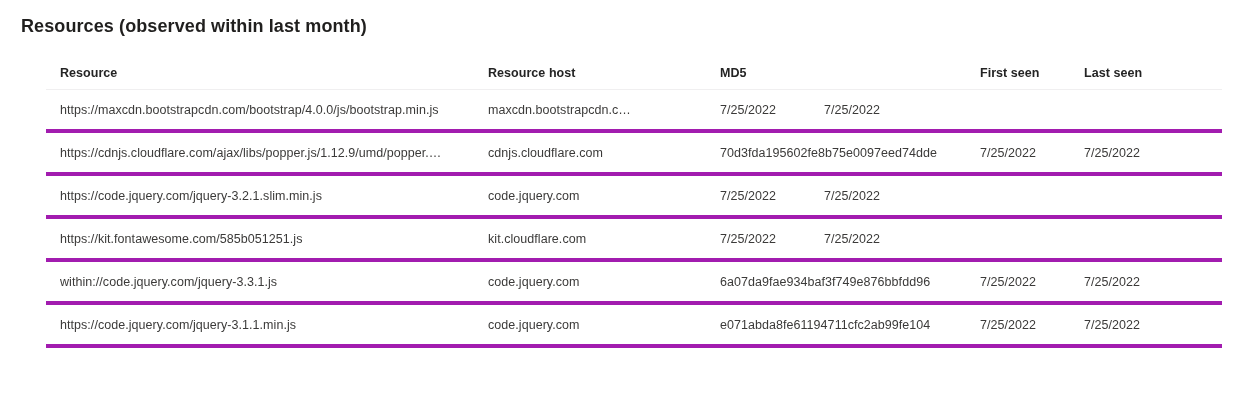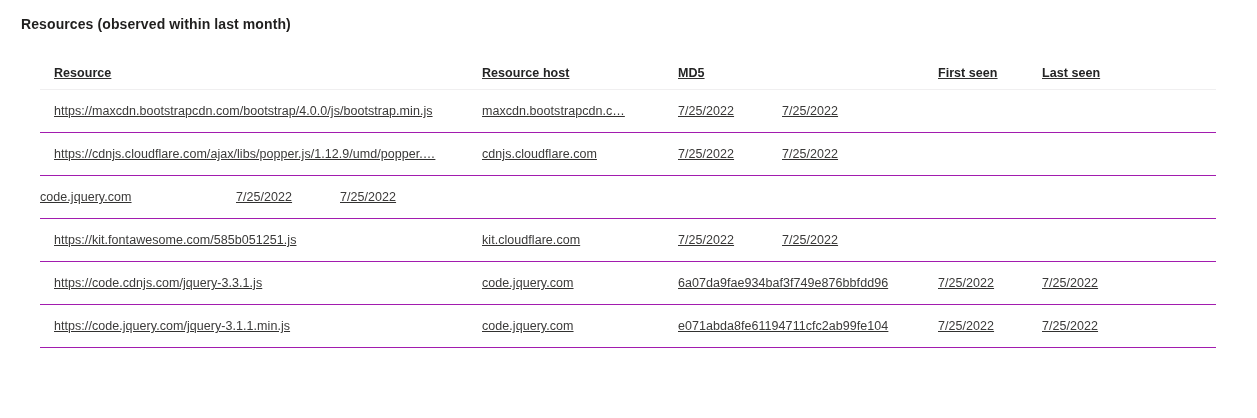--- a/index.html
+++ b/index.html
@@ -20,33 +20,32 @@
     position: relative;
     width: 1257px;
     height: 418px;
     background: #ffffff;
   }
 
   .section-title {
     position: absolute;
     left: 21px;
     top: 16px;
-    font-size: 14px;
+    font-size: 18px;
     font-weight: 600;
     color: #201f1e;
     letter-spacing: 0.1px;
     white-space: nowrap;
   }
 
   .table-wrap {
     position: absolute;
-    left: 40px;
+    left: 46px;
     top: 56px;
     width: 1176px;
-    text-decoration: underline;
   }
 
   .grid-row {
     display: flex;
     align-items: center;
     width: 100%;
     box-sizing: border-box;
   }
 
   .header-row {
@@ -58,36 +57,36 @@
     font-size: 12.5px;
     font-weight: 700;
     color: #242424;
     letter-spacing: 0.05px;
     white-space: nowrap;
     overflow: hidden;
   }
 
   .data-row {
     height: 43px;
-    border-bottom: 1px solid #a21caf;
+    border-bottom: 4px solid #a21caf;
   }
 
   .data-cell {
     font-size: 12.5px;
     font-weight: 400;
     color: #3b3a39;
     letter-spacing: 0.05px;
     white-space: nowrap;
     overflow: hidden;
     text-overflow: clip;
   }
 
   
   .col-resource   { width: 442px; padding-left: 14px; box-sizing: border-box; }
-  .col-host       { width: 196px; box-sizing: border-box; }
+  .col-host       { width: 232px; box-sizing: border-box; }
   .col-md5        { width: 260px; box-sizing: border-box; }
   .col-first-seen { width: 104px; box-sizing: border-box; }
   .col-last-seen  { width: 118px; box-sizing: border-box; }
 </style>
 </head>
 <body>
 
 <div class="page">
 
   <div class="section-title">Resources (observed within last month)</div>
@@ -105,39 +104,41 @@
     <div class="grid-row data-row">
       <div class="data-cell col-resource">https://maxcdn.bootstrapcdn.com/bootstrap/4.0.0/js/bootstrap.min.js</div>
       <div class="data-cell col-host">maxcdn.bootstrapcdn.c…</div>
       <div class="data-cell col-first-seen">7/25/2022</div>
       <div class="data-cell col-last-seen">7/25/2022</div>
     </div>
 
     <div class="grid-row data-row">
       <div class="data-cell col-resource">https://cdnjs.cloudflare.com/ajax/libs/popper.js/1.12.9/umd/popper.…</div>
       <div class="data-cell col-host">cdnjs.cloudflare.com</div>
+      <div class="data-cell col-md5">70d3fda195602fe8b75e0097eed74dde</div>
       <div class="data-cell col-first-seen">7/25/2022</div>
       <div class="data-cell col-last-seen">7/25/2022</div>
     </div>
 
     <div class="grid-row data-row">
+      <div class="data-cell col-resource">https://code.jquery.com/jquery-3.2.1.slim.min.js</div>
       <div class="data-cell col-host">code.jquery.com</div>
       <div class="data-cell col-first-seen">7/25/2022</div>
       <div class="data-cell col-last-seen">7/25/2022</div>
     </div>
 
     <div class="grid-row data-row">
       <div class="data-cell col-resource">https://kit.fontawesome.com/585b051251.js</div>
       <div class="data-cell col-host">kit.cloudflare.com</div>
       <div class="data-cell col-first-seen">7/25/2022</div>
       <div class="data-cell col-last-seen">7/25/2022</div>
     </div>
 
     <div class="grid-row data-row">
-      <div class="data-cell col-resource">https://code.cdnjs.com/jquery-3.3.1.js</div>
+      <div class="data-cell col-resource">within://code.jquery.com/jquery-3.3.1.js</div>
       <div class="data-cell col-host">code.jquery.com</div>
       <div class="data-cell col-md5">6a07da9fae934baf3f749e876bbfdd96</div>
       <div class="data-cell col-first-seen">7/25/2022</div>
       <div class="data-cell col-last-seen">7/25/2022</div>
     </div>
 
     <div class="grid-row data-row">
       <div class="data-cell col-resource">https://code.jquery.com/jquery-3.1.1.min.js</div>
       <div class="data-cell col-host">code.jquery.com</div>
       <div class="data-cell col-md5">e071abda8fe61194711cfc2ab99fe104</div>

